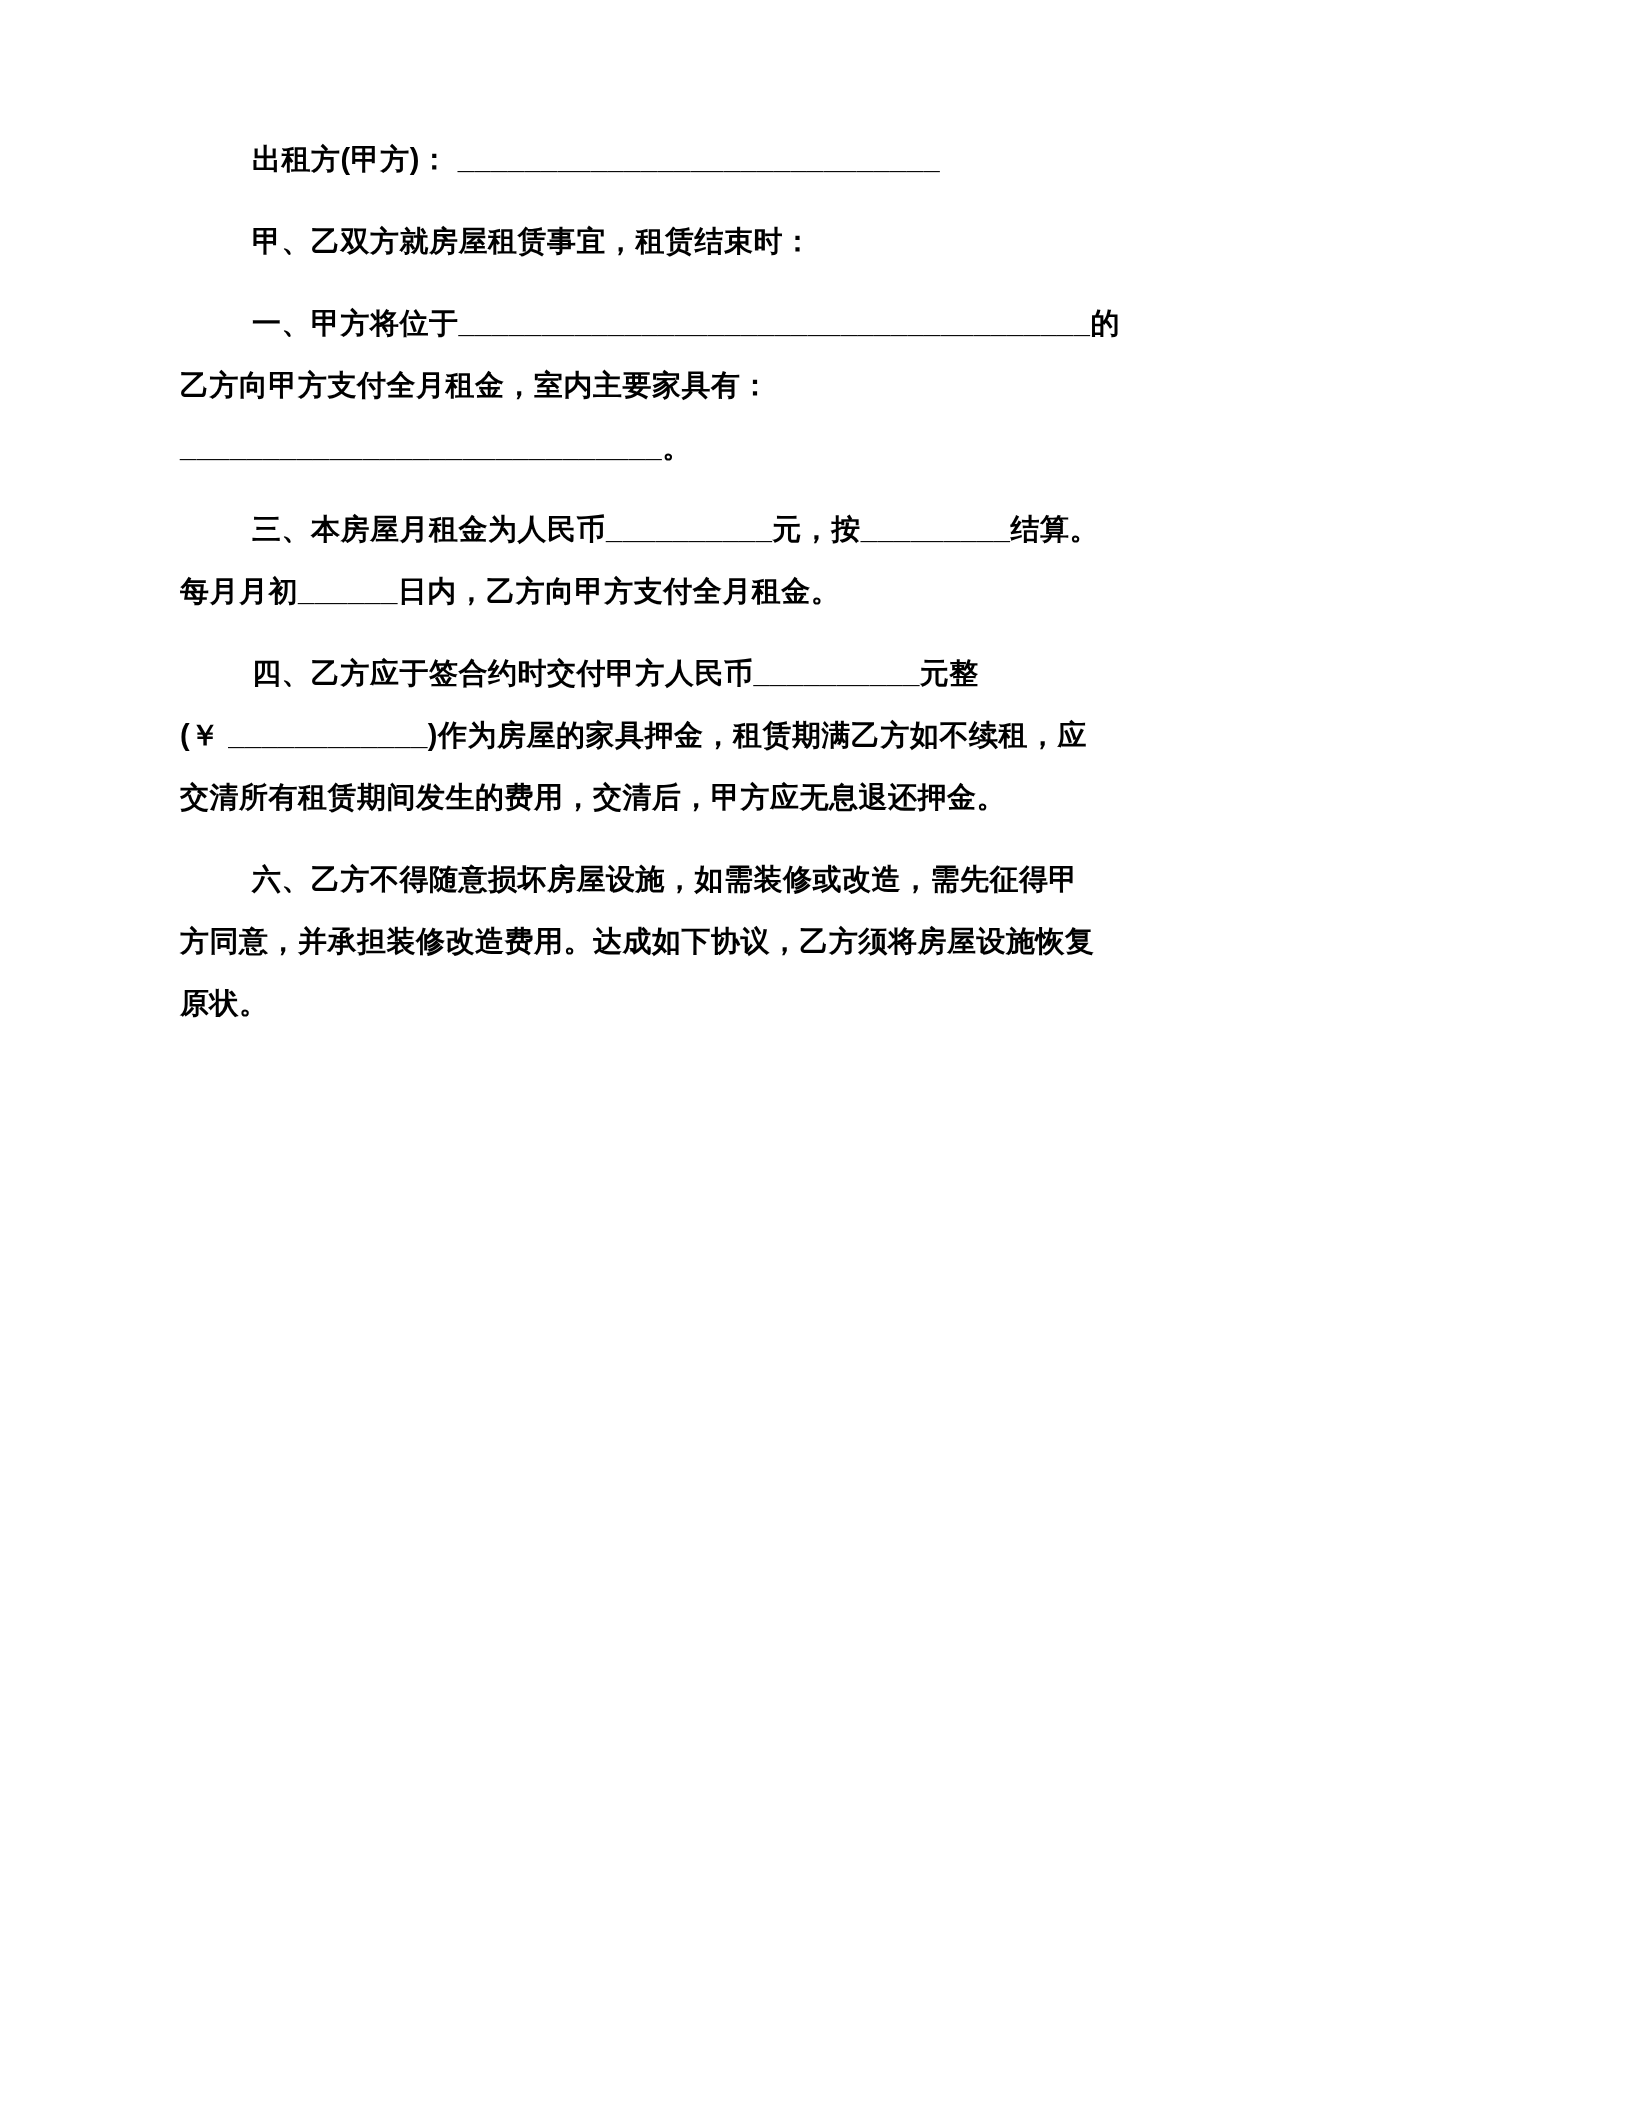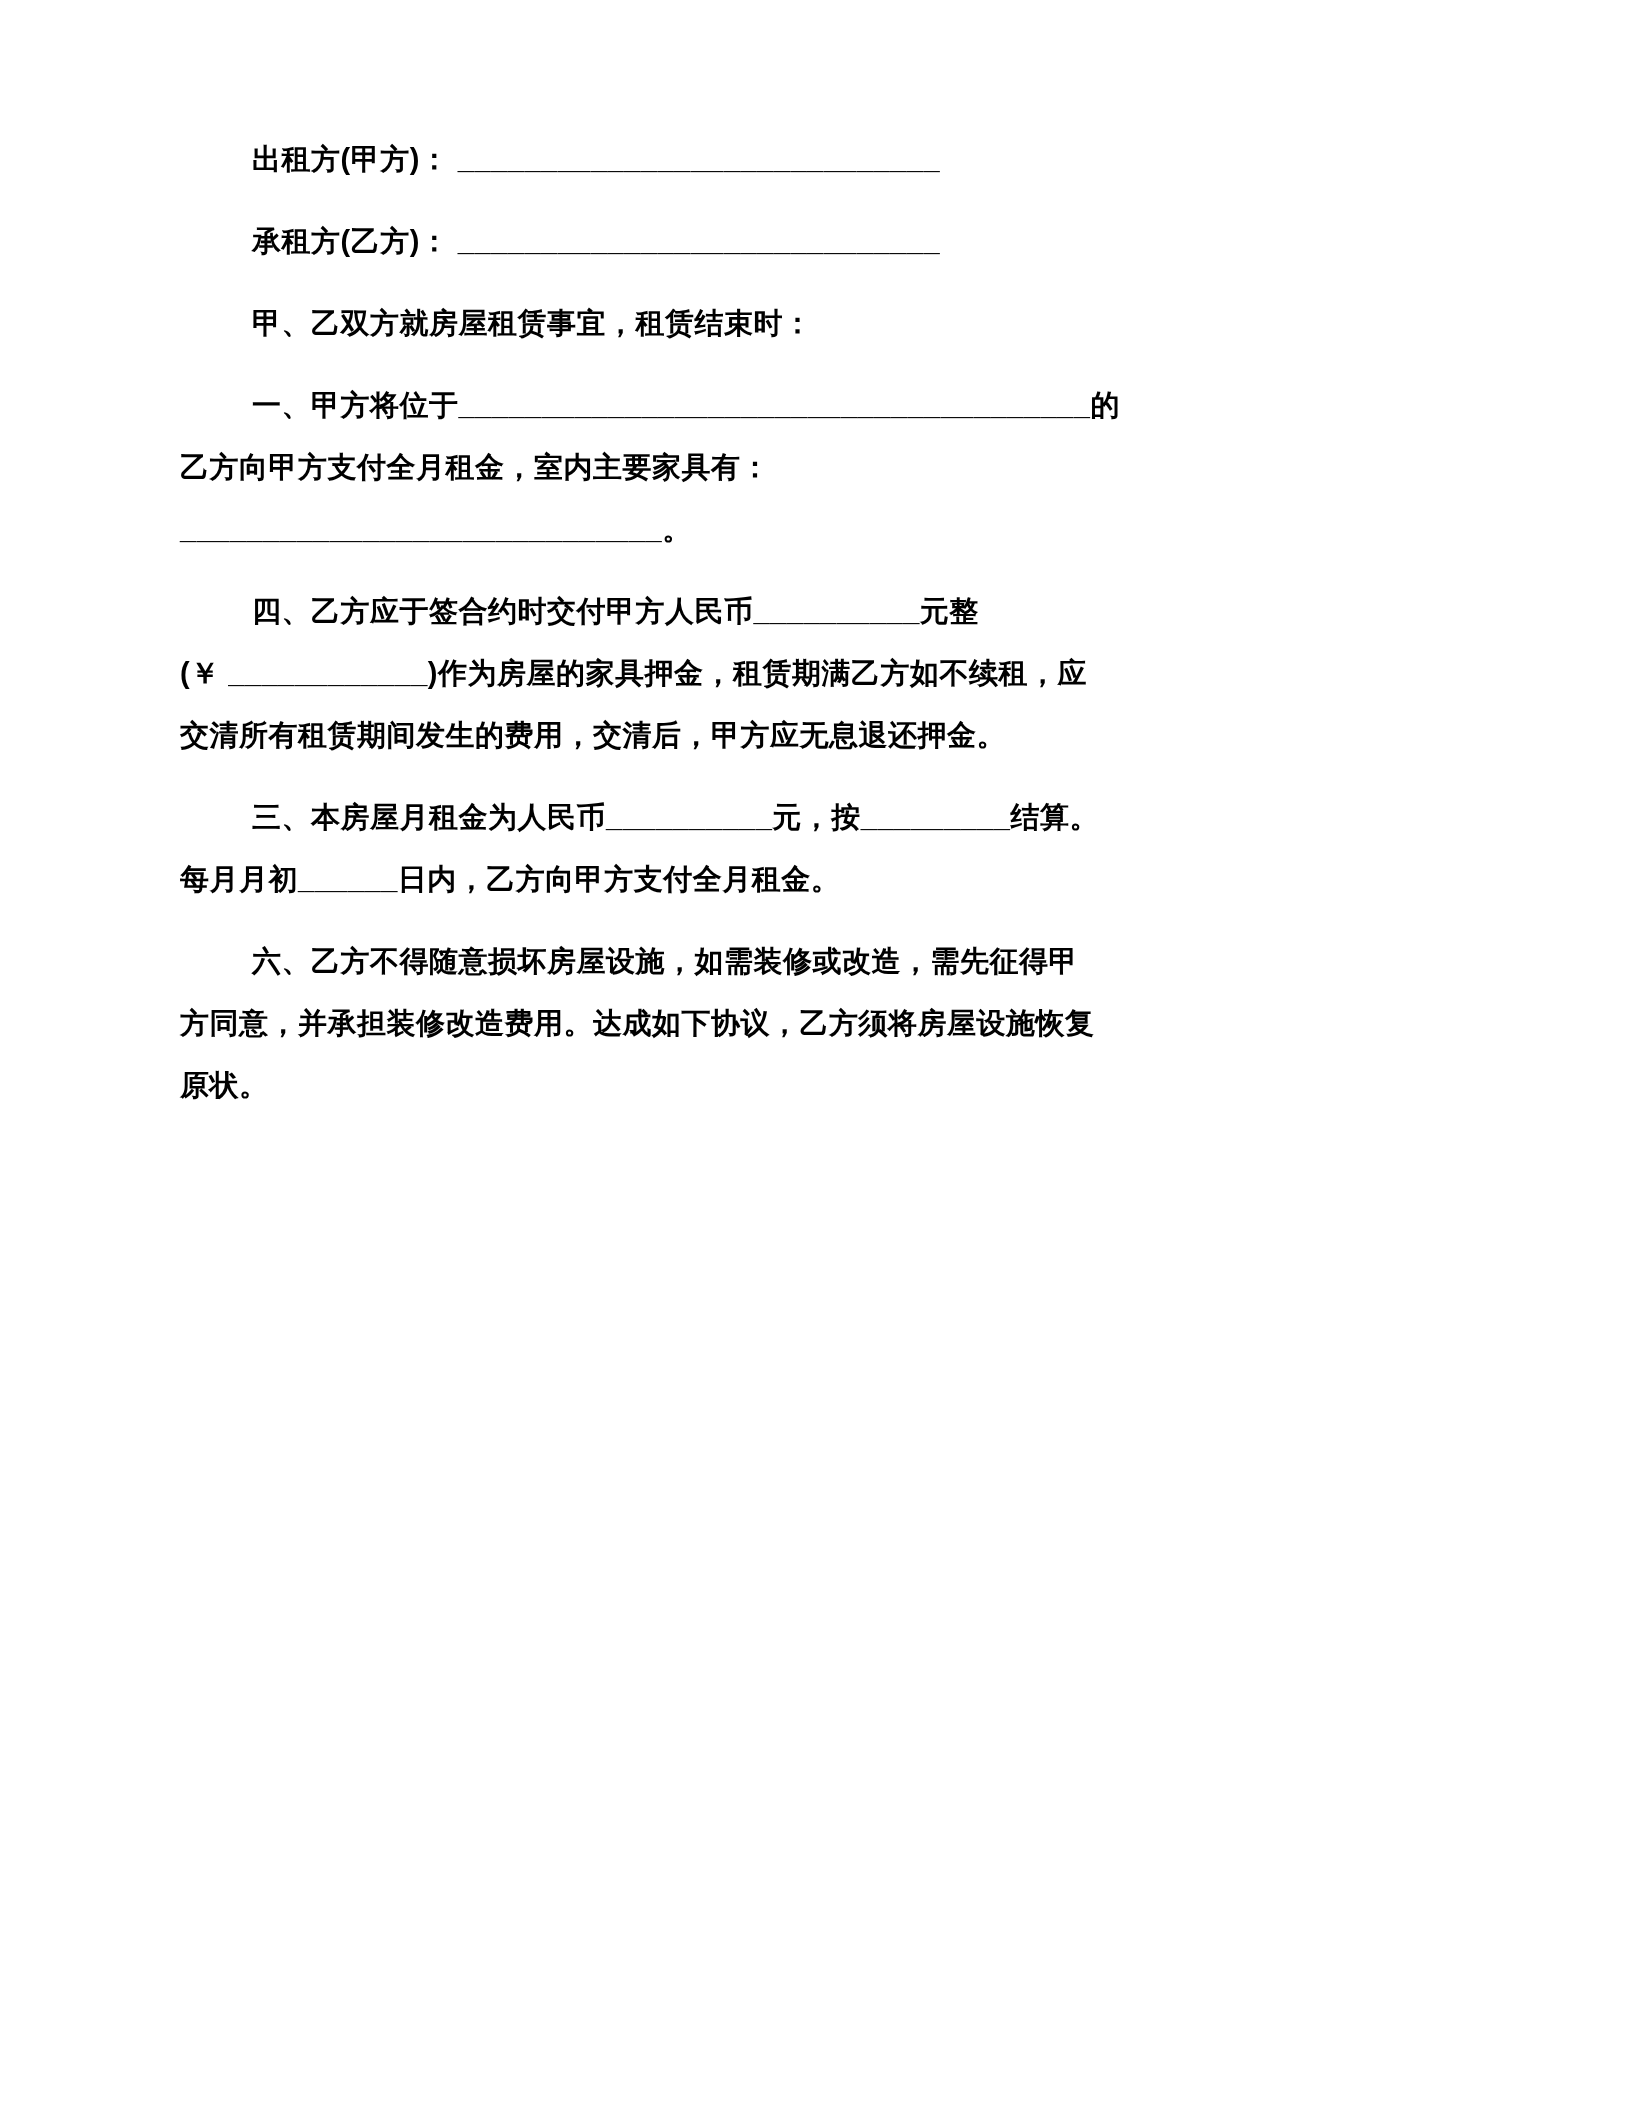--- a/index.html
+++ b/index.html
@@ -26,26 +26,25 @@
     word-break: break-all;
     text-indent: 72px;
     letter-spacing: 0.5px;
   }
 </style>
 </head>
 <body>
 
 <div class="page">
   <p class="doc-paragraph">出租方(甲方)： _____________________________</p>
-  <p class="doc-paragraph">承租方(乙方)： _____________________________</p>
   <p class="doc-paragraph">甲、乙双方就房屋租赁事宜，租赁结束时：</p>
   <p class="doc-paragraph">一、甲方将位于______________________________________的
 乙方向甲方支付全月租金，室内主要家具有：
 _____________________________。</p>
+  <p class="doc-paragraph">三、本房屋月租金为人民币__________元，按_________结算。
+每月月初______日内，乙方向甲方支付全月租金。</p>
   <p class="doc-paragraph">四、乙方应于签合约时交付甲方人民币__________元整
 (￥ ____________)作为房屋的家具押金，租赁期满乙方如不续租，应
 交清所有租赁期间发生的费用，交清后，甲方应无息退还押金。</p>
-  <p class="doc-paragraph">三、本房屋月租金为人民币__________元，按_________结算。
-每月月初______日内，乙方向甲方支付全月租金。</p>
   <p class="doc-paragraph">六、乙方不得随意损坏房屋设施，如需装修或改造，需先征得甲
 方同意，并承担装修改造费用。达成如下协议，乙方须将房屋设施恢复
 原状。</p>
 </div>
 
 </body></html>

